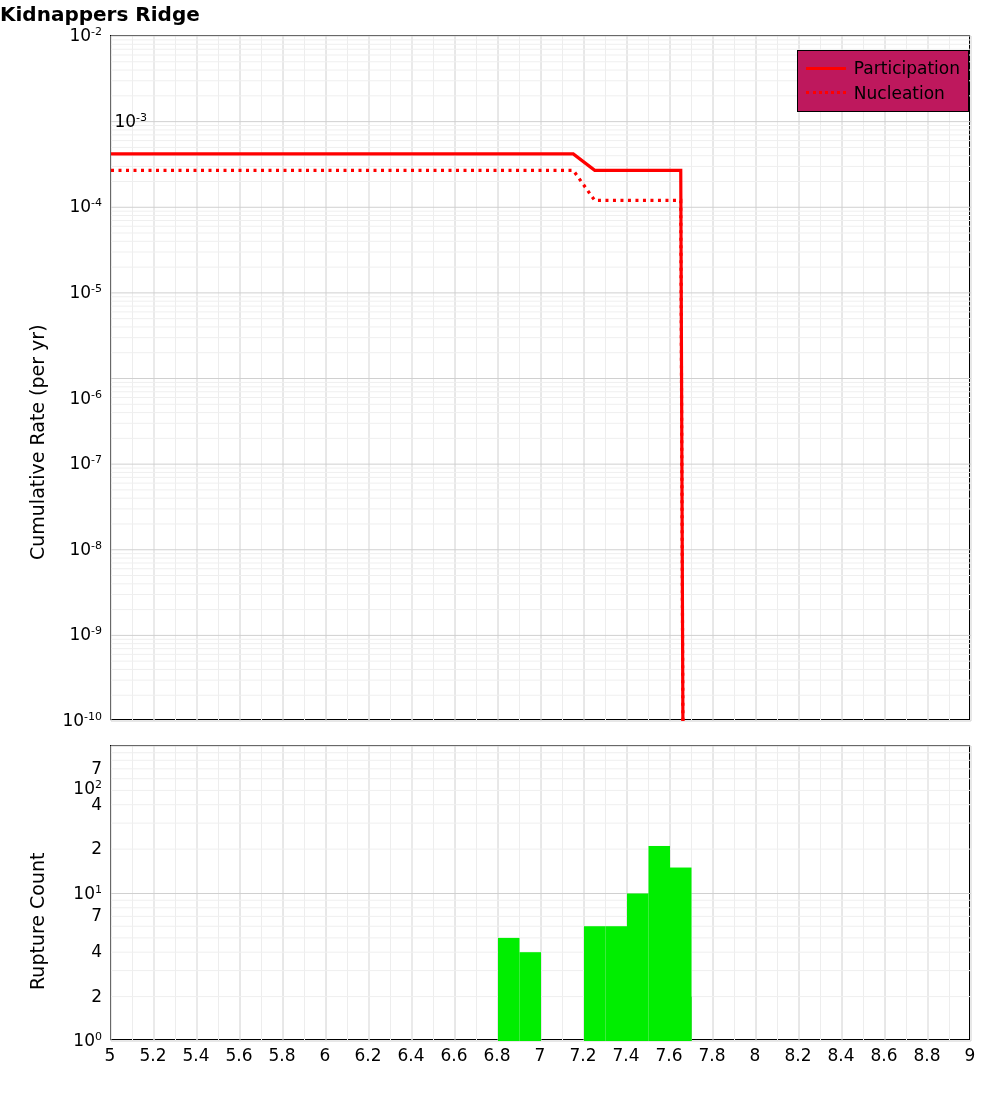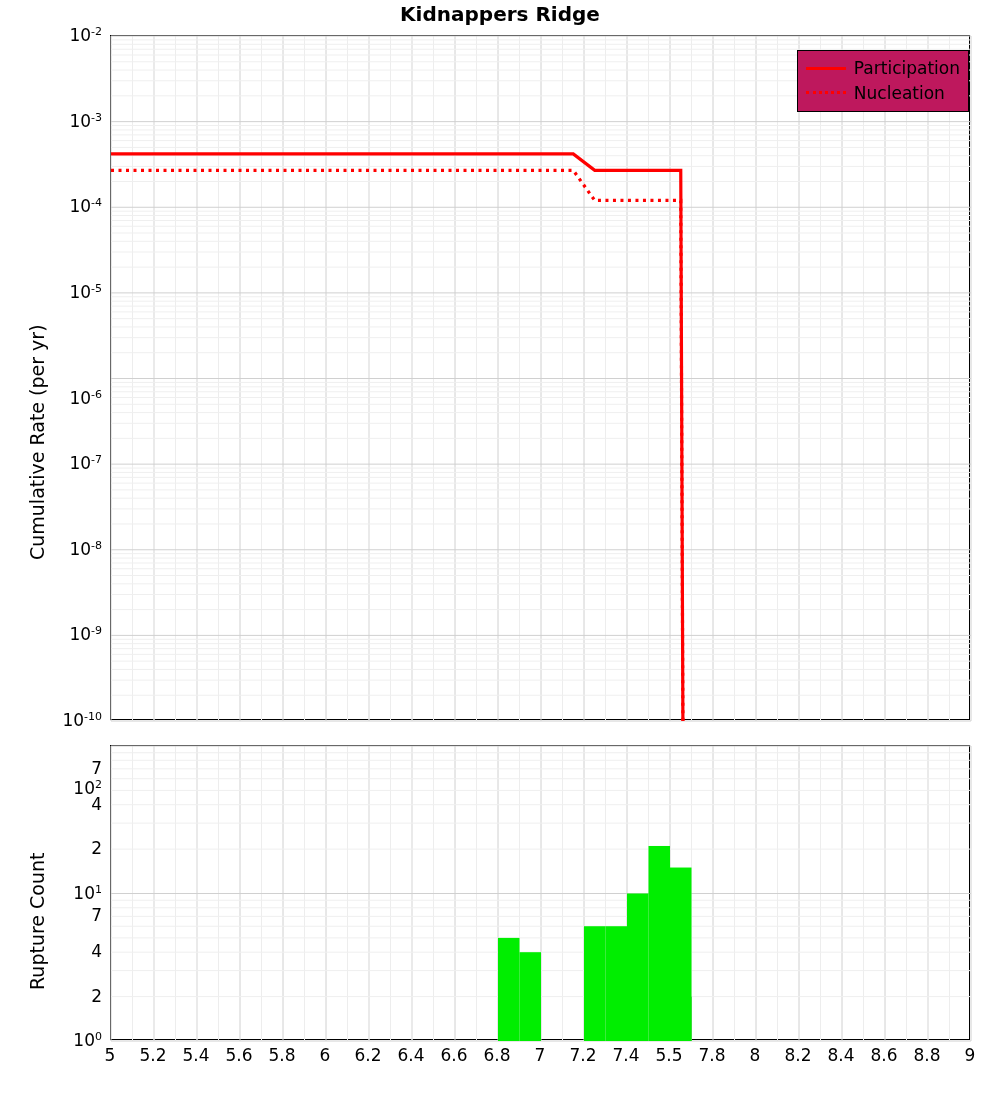--- a/index.html
+++ b/index.html
@@ -1,20 +1,20 @@
 <!DOCTYPE html>
 <html><head>
 <meta charset="utf-8">
 <style>
   html,body{margin:0;padding:0;background:#ffffff;}
   body{width:1000px;height:1100px;font-family:"DejaVu Sans",sans-serif;color:#000;}
   #page{position:relative;width:1000px;height:1100px;overflow:hidden;}
 
   .title{
-    position:absolute;left:0;top:2px;width:1000px;text-align:center;
+    position:absolute;left:0;top:2px;width:1000px;text-align:left;
     font-size:20px;font-weight:bold;letter-spacing:0px;
   }
 
   
   #panel-top{position:absolute;left:110px;top:35px;width:860px;height:685px;
     border:1px solid #000;box-sizing:border-box;background:#fff;}
   #panel-bot{position:absolute;left:110px;top:745px;width:860px;height:295px;
     border:1px solid #000;box-sizing:border-box;background:#fff;}
 
   .ylabel-top, .ylabel-bot{
@@ -172,21 +172,21 @@
         <line x1="0" y1="0" x2="860" y2="0" stroke="#d0d0d0" stroke-width="1"></line>
         <path d="M0.00,117.88 L462.25,117.88 L483.75,134.31 L505.25,134.31 L569.75,134.31 L571.90,685.00 " fill="none" stroke="#ff0000" stroke-width="3.2" stroke-linecap="butt" stroke-linejoin="miter"></path>
         <path d="M0.00,134.31 L462.25,134.31 L483.75,164.47 L505.25,164.47 L569.75,164.47 L571.90,685.00 " fill="none" stroke="#ff0000" stroke-width="3.2" stroke-linecap="butt" stroke-linejoin="miter" stroke-dasharray="3,4.5"></path>
       </svg>
   </div>
 
   <div class="ylabel-top">Cumulative Rate (per yr)</div>
 
   <div id="ytick-top">
       <div class="ytick" style="top: 35px; left: 0px; width: 102px;">10<sup>-2</sup></div>
-      <div class="ytick" style="top: 120.625px; left: 0px; width: 102px;">10<sup>-3</sup></div>
+      <div class="ytick" style="top: 120.625px; left: 0px; width: 102px; padding-left: 45px;">10<sup>-3</sup></div>
       <div class="ytick" style="top: 206.25px; left: 0px; width: 102px;">10<sup>-4</sup></div>
       <div class="ytick" style="top: 291.875px; left: 0px; width: 102px;">10<sup>-5</sup></div>
       <div class="ytick" style="top: 377.5px; left: 0px; width: 102px; margin-top: 20px;">10<sup>-6</sup></div>
       <div class="ytick" style="top: 463.125px; left: 0px; width: 102px;">10<sup>-7</sup></div>
       <div class="ytick" style="top: 548.75px; left: 0px; width: 102px;">10<sup>-8</sup></div>
       <div class="ytick" style="top: 634.375px; left: 0px; width: 102px;">10<sup>-9</sup></div>
       <div class="ytick" style="top: 720px; left: 0px; width: 102px;">10<sup>-10</sup></div>
     </div>
 
   <div class="legend" style="right:31px;top:50px;">
@@ -302,21 +302,21 @@
       <div class="xtick" style="left: 239px; top: 1045px;">5.6</div>
       <div class="xtick" style="left: 282px; top: 1045px;">5.8</div>
       <div class="xtick" style="left: 325px; top: 1045px;">6</div>
       <div class="xtick" style="left: 368px; top: 1045px;">6.2</div>
       <div class="xtick" style="left: 411px; top: 1045px;">6.4</div>
       <div class="xtick" style="left: 454px; top: 1045px;">6.6</div>
       <div class="xtick" style="left: 497px; top: 1045px;">6.8</div>
       <div class="xtick" style="left: 540px; top: 1045px;">7</div>
       <div class="xtick" style="left: 583px; top: 1045px;">7.2</div>
       <div class="xtick" style="left: 626px; top: 1045px;">7.4</div>
-      <div class="xtick" style="left: 669px; top: 1045px;">5.5</div>
+      <div class="xtick" style="left: 669px; top: 1045px;">7.6</div>
       <div class="xtick" style="left: 712px; top: 1045px;">7.8</div>
       <div class="xtick" style="left: 755px; top: 1045px;">8</div>
       <div class="xtick" style="left: 798px; top: 1045px;">8.2</div>
       <div class="xtick" style="left: 841px; top: 1045px;">8.4</div>
       <div class="xtick" style="left: 884px; top: 1045px;">8.6</div>
       <div class="xtick" style="left: 927px; top: 1045px;">8.8</div>
       <div class="xtick" style="left: 970px; top: 1045px;">9</div>
     </div>
 
 </div>

